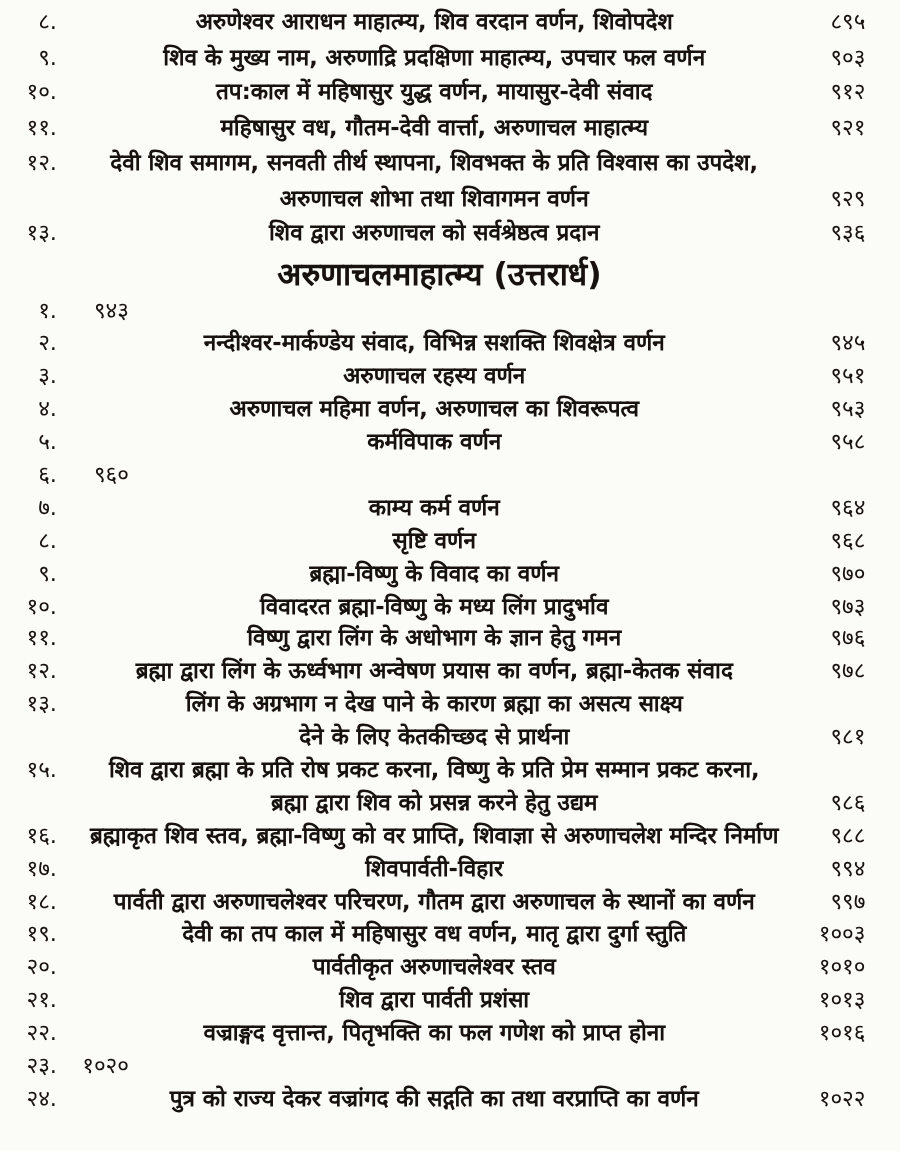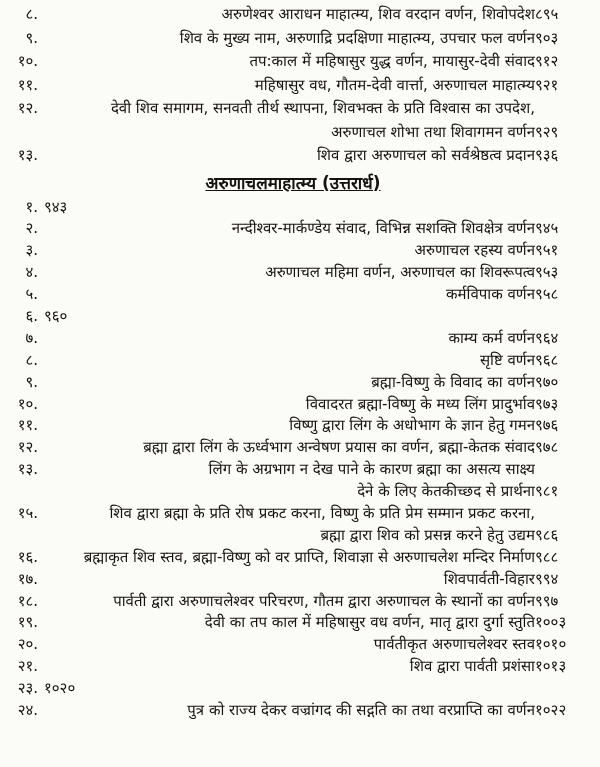--- a/index.html
+++ b/index.html
@@ -30,34 +30,35 @@
   .sec-b .row { height: 21.9px; line-height: 21.9px; font-size: 15px; }
   .num {
     flex: none;
     width: 29px;
     text-align: right;
     margin-right: 6px;
   }
   .title {
     flex: 1 1 auto;
     overflow: hidden;
-    text-align: right;
+    text-align: center;
+    font-weight: bold;
   }
   .page-no {
     flex: none;
     min-width: 42px;
+    text-align: right;
   }
   .heading {
     text-align: center;
     font-weight: bold;
-    font-size: 17px;
+    font-size: 21px;
     height: 27px;
     line-height: 27px;
     margin-top: 2px;
-    text-decoration: underline;
   }
 </style>
 </head>
 <body>
 
 <main class="page">
   <div id="toc">
       <section class="sec sec-a">
         <div class="row">
           <span class="num">८.</span>
@@ -199,20 +200,25 @@
           <span class="num">२०.</span>
           <span class="title">पार्वतीकृत अरुणाचलेश्वर स्तव</span>
           <span class="page-no">१०१०</span>
         </div>
         <div class="row">
           <span class="num">२१.</span>
           <span class="title">शिव द्वारा पार्वती प्रशंसा</span>
           <span class="page-no">१०१३</span>
         </div>
         <div class="row">
+          <span class="num">२२.</span>
+          <span class="title">वज्राङ्गद वृत्तान्त, पितृभक्ति का फल गणेश को प्राप्त होना</span>
+          <span class="page-no">१०१६</span>
+        </div>
+        <div class="row">
           <span class="num">२३.</span>
           <span class="page-no">१०२०</span>
         </div>
         <div class="row">
           <span class="num">२४.</span>
           <span class="title">पुत्र को राज्य देकर वज्रांगद की सद्गति का तथा वरप्राप्ति का वर्णन</span>
           <span class="page-no">१०२२</span>
         </div>
       </section>
     </div>

